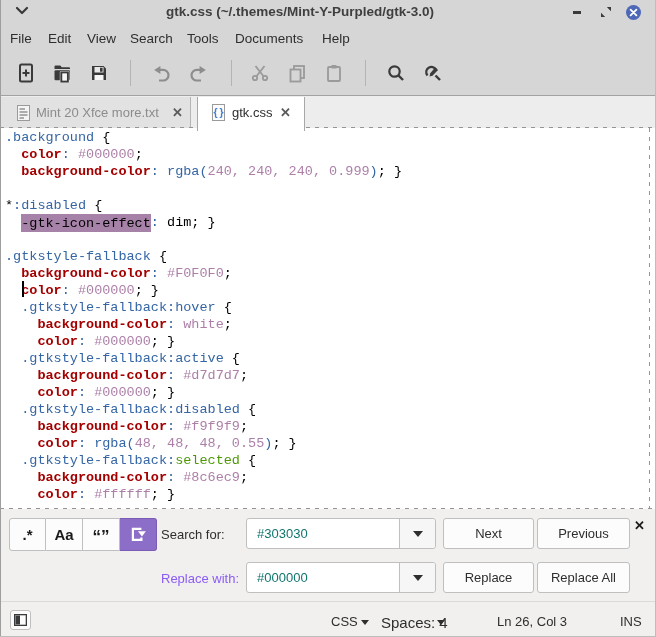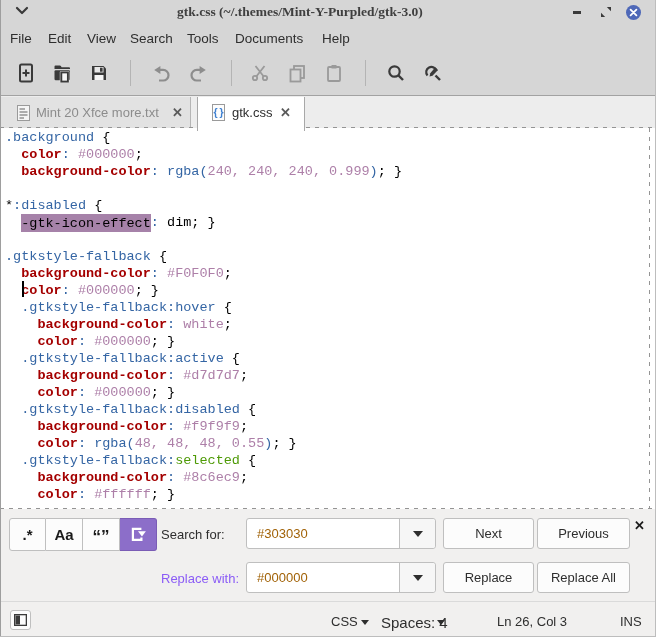--- a/index.html
+++ b/index.html
@@ -2,21 +2,21 @@
 <html><head>
 <meta charset="utf-8">
 <style>
   * { margin:0; padding:0; box-sizing:border-box; }
   html,body { width:656px; height:637px; }
   body { font-family:"Liberation Sans", sans-serif; background:#d6d6d6; position:relative; overflow:hidden; }
   #win { position:absolute; left:0; top:0; width:656px; height:637px; }
 
   
   #titlebar { position:absolute; left:0; top:0; width:656px; height:25px; background:#d6d6d6; }
-  #title { position:absolute; left:0; top:4px; width:600px; text-align:center; font-size:13.5px; font-weight:bold; color:#3f3f3f;font-family:Liberation Serif, serif; }
+  #title { position:absolute; left:0; top:4px; width:600px; text-align:center; font-size:13.5px; font-weight:bold; color:#3f3f3f; }
   .chev { position:absolute; left:15px; top:6px; width:14px; height:10px; }
   #btn-close { position:absolute; left:626px; top:5px; width:15px; height:15px; border-radius:50%; background:#4e68b8; }
 
   
   #menubar { position:absolute; left:0; top:26px; width:656px; height:25px; background:#d6d6d6; font-size:13.5px; color:#2e2e2e; }
   .mi { position:absolute; top:5px; }
 
   
   #toolbar { position:absolute; left:0; top:51px; width:656px; height:44px; background:#d6d6d6; }
   .ti { position:absolute; top:12px; }
@@ -36,21 +36,21 @@
   .prop { color:#a40000; font-weight:bold; }
   .val { color:#ad7fa8; }
   .grn { color:#4e9a06; }
   .hl { background:#a682a9; padding:1.5px 0; }
   #cursor { position:absolute; left:22px; top:153px; width:1.5px; height:16px; background:#000; }
 
   
   #spanel { position:absolute; left:0; top:509px; width:656px; height:92px; background:#f1f0ef; }
   .btn { position:absolute; background:#fcfcfc; border:1px solid #bfbfbf; border-radius:3px; font-size:13px; color:#2e2e2e; text-align:center; }
   .tgl { position:absolute; top:9px; height:33px; width:37px; background:#fcfcfc; border:1px solid #bfbfbf; font-size:15px; font-weight:bold; color:#1a1a1a; text-align:center; line-height:31px; }
-  .entry { position:absolute; width:190px; height:31px; background:#fff; border:1px solid #bfbfbf; border-radius:3px; font-size:13px; color:#a16207; }
+  .entry { position:absolute; width:190px; height:31px; background:#fff; border:1px solid #bfbfbf; border-radius:3px; font-size:13px; color:#0f766e; }
   .entry .dd { position:absolute; right:0; top:0; width:36px; height:29px; background:#f6f6f6; border-left:1px solid #bfbfbf; border-radius:0 3px 3px 0; }
   .arrow { position:absolute; width:0; height:0; border-left:5px solid transparent; border-right:5px solid transparent; border-top:6px solid #2e2e2e; }
   .sarrow { position:absolute; width:0; height:0; border-left:4.5px solid transparent; border-right:4.5px solid transparent; border-top:5.5px solid #2e2e2e; }
 
   
   #statusbar { position:absolute; left:0; top:601px; width:656px; height:36px; background:#f1f0ef; border-top:1px solid #dadada; font-size:13px; color:#2e2e2e; }
 </style>
 </head>
 <body>
 <div id="win">

